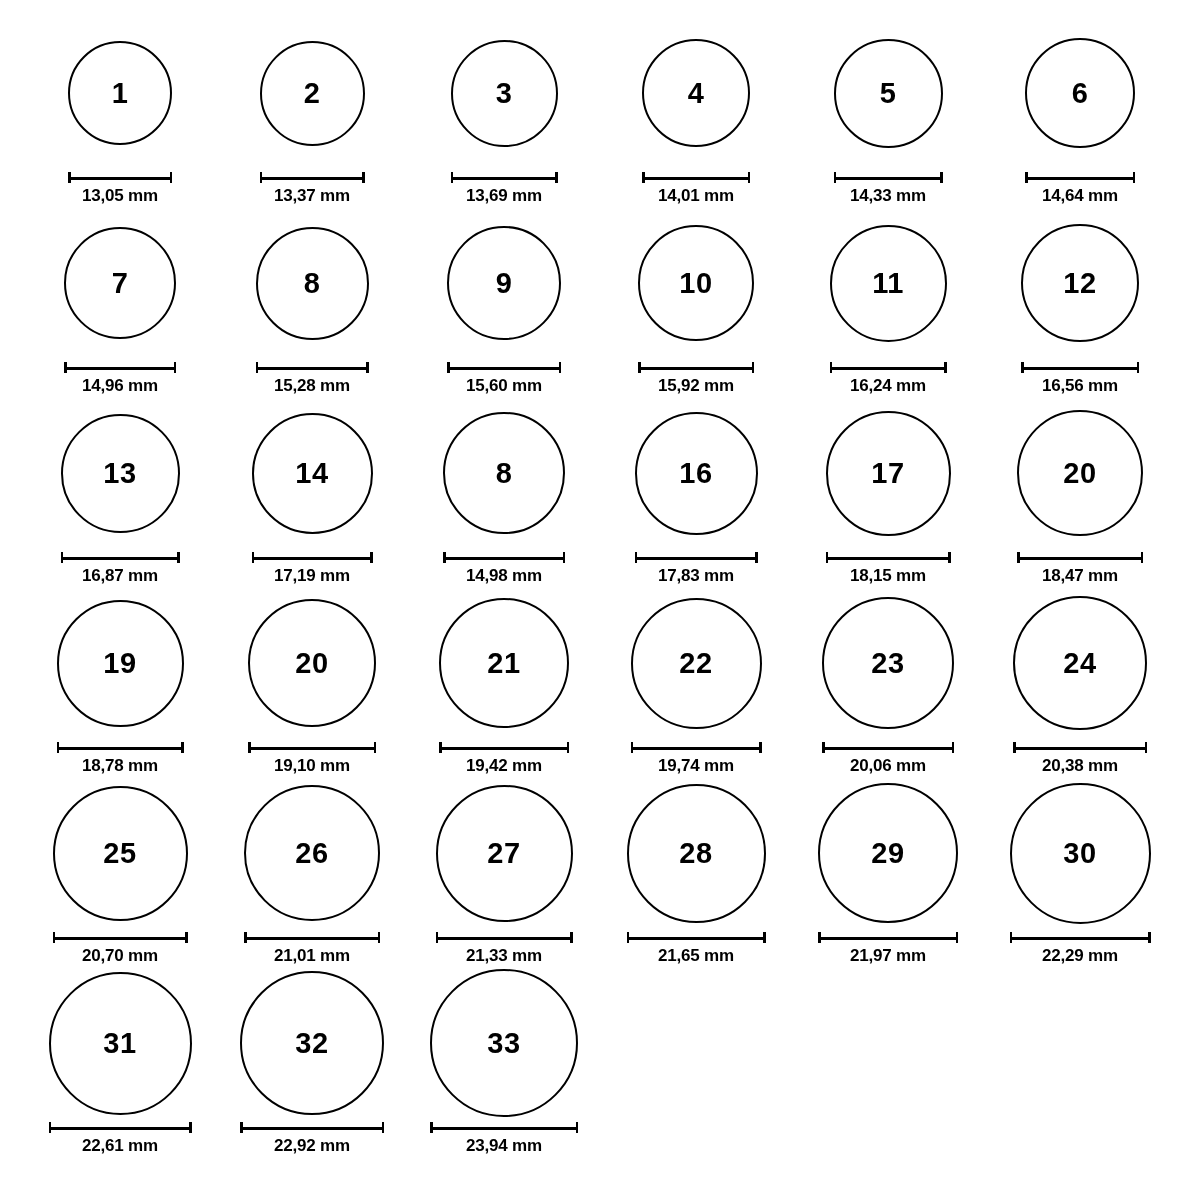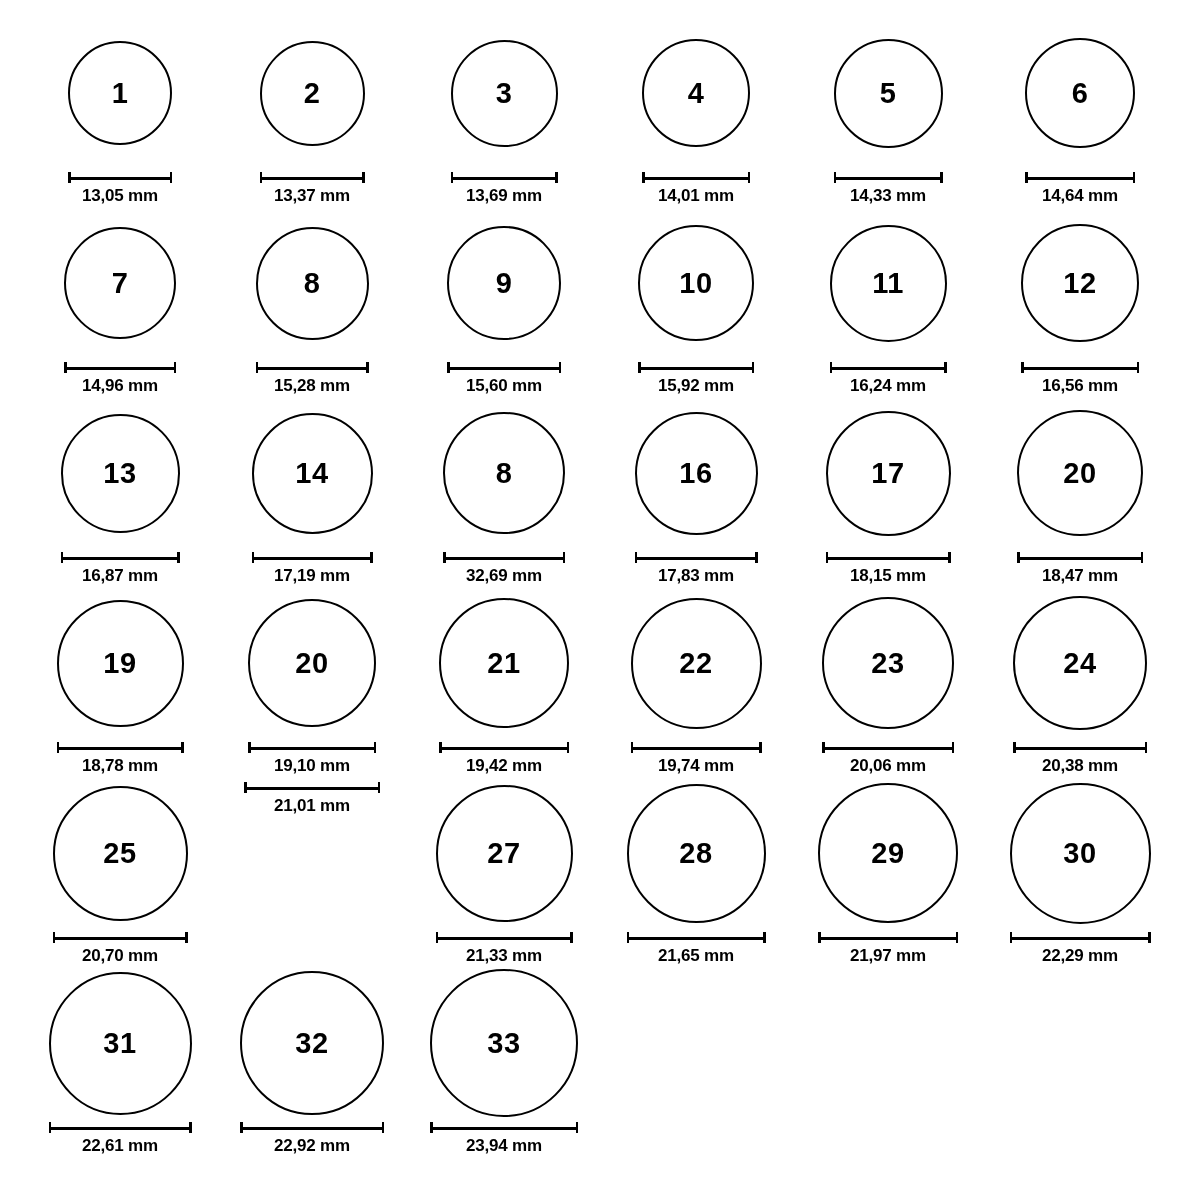--- a/index.html
+++ b/index.html
@@ -310,21 +310,21 @@
           <div class="circle" style="width: 122px; height: 122px;">
             <span class="num">8</span>
           </div>
         </div>
         <div class="measure">
           <div class="bar" style="width: 122px;">
             <div class="line"></div>
             <div class="cap left"></div>
             <div class="cap right"></div>
           </div>
-          <div class="mm">32,69 mm</div>
+          <div class="mm">14,98 mm</div>
         </div>
       </div>
       <div class="cell">
         <div class="circle-wrap">
           <div class="circle" style="width: 123px; height: 123px;">
             <span class="num">16</span>
           </div>
         </div>
         <div class="measure">
           <div class="bar" style="width: 123px;">
@@ -464,20 +464,25 @@
         <div class="measure">
           <div class="bar" style="width: 135px;">
             <div class="line"></div>
             <div class="cap left"></div>
             <div class="cap right"></div>
           </div>
           <div class="mm">20,70 mm</div>
         </div>
       </div>
       <div class="cell">
+        <div class="circle-wrap">
+          <div class="circle" style="width: 136px; height: 136px;">
+            <span class="num">26</span>
+          </div>
+        </div>
         <div class="measure">
           <div class="bar" style="width: 136px;">
             <div class="line"></div>
             <div class="cap left"></div>
             <div class="cap right"></div>
           </div>
           <div class="mm">21,01 mm</div>
         </div>
       </div>
       <div class="cell">

